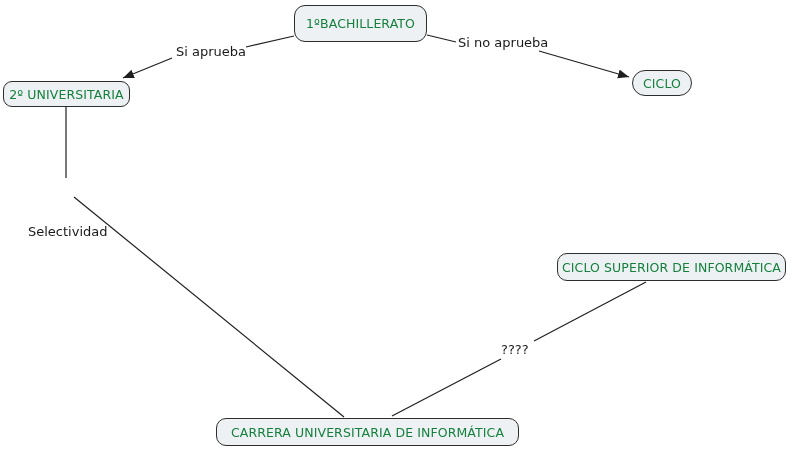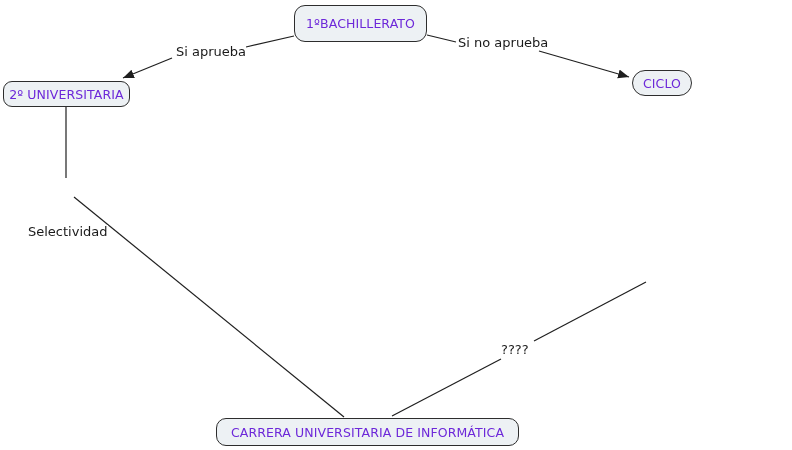--- a/index.html
+++ b/index.html
@@ -25,21 +25,21 @@
     position: absolute;
     z-index: 2;
     box-sizing: border-box;
     background: #edf1f4;
     border: 1px solid #2d2d2d;
     border-radius: 10px;
     display: flex;
     align-items: center;
     justify-content: center;
     font-size: 12.5px;
-    color: #6d28d9;
+    color: #15803d;
     white-space: nowrap;
     letter-spacing: 0.1px;
   }
   .node-1 { left: 294px; top: 5px;   width: 133px; height: 37px; border-radius: 11px; }
   .node-2 { left: 3px;   top: 81px;  width: 127px; height: 26px; border-radius: 9px; }
   .node-3 { left: 632px; top: 70px;  width: 60px;  height: 26px; border-radius: 13px; }
   .node-4 { left: 557px; top: 253px; width: 229px; height: 28px; }
   .node-5 { left: 216px; top: 418px; width: 303px; height: 28px; }
   .edge-label {
     position: absolute;
@@ -85,20 +85,23 @@
   </div>
 
   <div class="node node-2">
     <span>2º UNIVERSITARIA</span>
   </div>
 
   <div class="node node-3">
     <span>CICLO</span>
   </div>
 
+  <div class="node node-4">
+    <span>CICLO SUPERIOR DE INFORMÁTICA</span>
+  </div>
 
   <div class="node node-5">
     <span>CARRERA UNIVERSITARIA DE INFORMÁTICA</span>
   </div>
 
   <div class="edge-label lbl-si-aprueba">Si aprueba</div>
 
   <div class="edge-label lbl-si-no-aprueba">Si no aprueba</div>
 
   <div class="edge-label lbl-selectividad">Selectividad</div>

